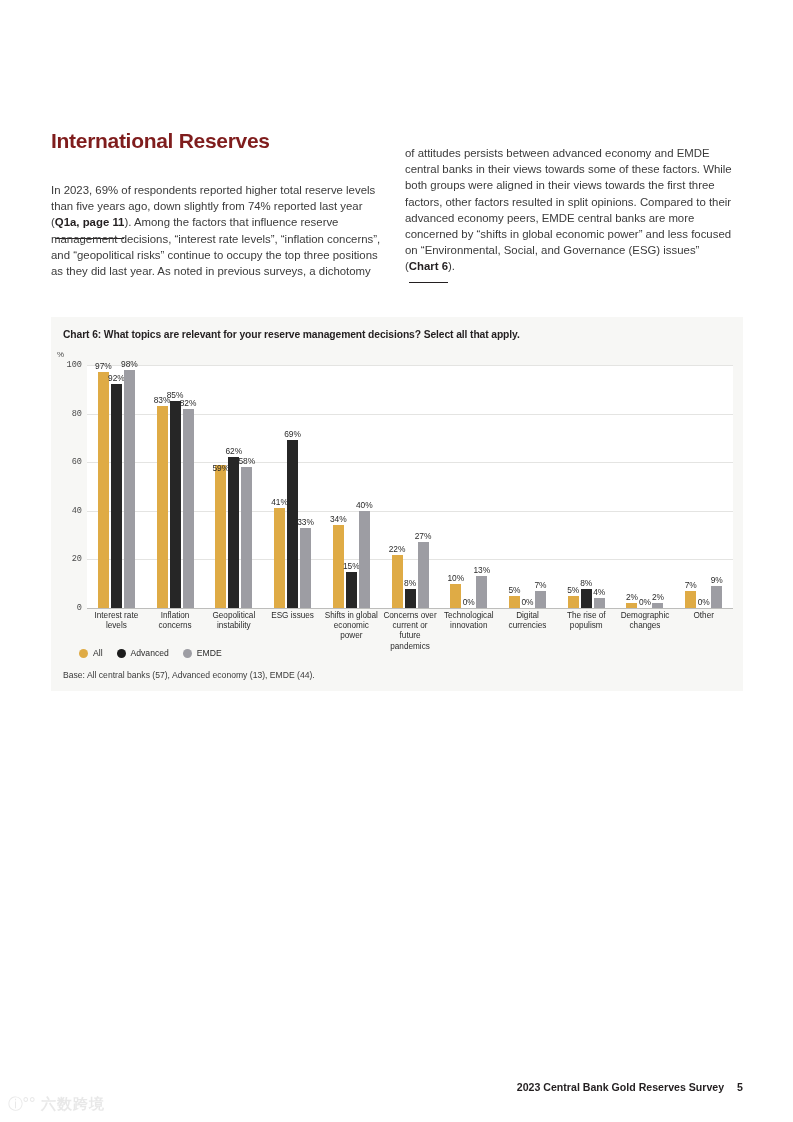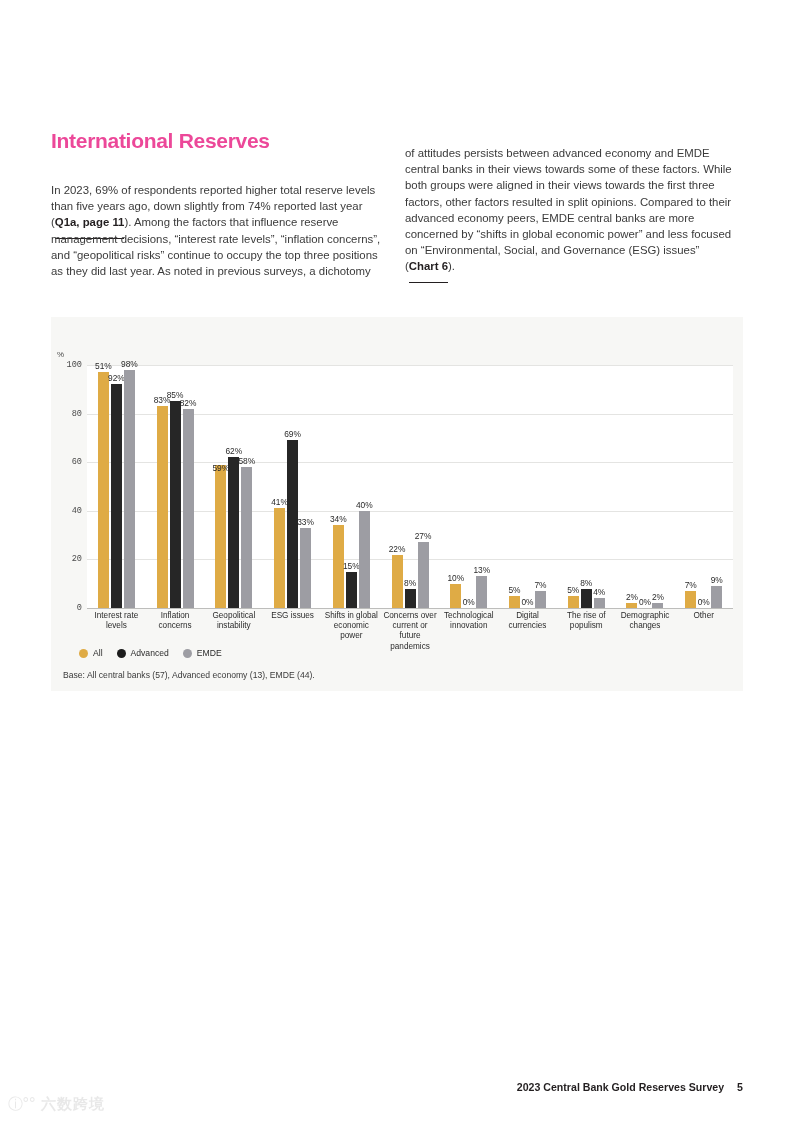--- a/index.html
+++ b/index.html
@@ -17,21 +17,21 @@
   }
 
   
   .page-title {
     position: absolute;
     left: 51px;
     top: 129px;
     font-size: 21px;
     font-weight: bold;
     letter-spacing: -0.3px;
-    color: #ec4899;
+    color: #7f1d1d;
   }
   .col {
     position: absolute;
     top: 170px;
     font-size: 11.4px;
     line-height: 16.2px;
     color: #3a3a3a;
     text-align: left;
     margin-top: 12px;
   }
@@ -241,20 +241,21 @@
 </div>
 
 <div class="col col-right">
   <p>
     <span>of attitudes persists between advanced economy and EMDE central banks in their views towards some of these factors. While both groups were aligned in their views towards the first three factors, other factors resulted in split opinions. Compared to their advanced economy peers, EMDE central banks are more concerned by “shifts in global economic power” and less focused on “Environmental, Social, and Governance (ESG) issues” (</span><span class="lnk">Chart 6</span><span>).</span>
   </p>
 </div>
 
 <div class="chart-panel">
 
+  <div class="chart-title">Chart 6: What topics are relevant for your reserve management decisions? Select all that apply.</div>
 
   <div class="pct-sign">%</div>
 
   <div class="plot" id="plot">
       <div class="gridline" style="top: 0px;">
         <span class="ytick">100</span>
       </div>
       <div class="gridline" style="top: 48.6px;">
         <span class="ytick">80</span>
       </div>
@@ -268,21 +269,21 @@
         <span class="ytick">20</span>
       </div>
       <div class="gridline" style="top: 243px; background: rgb(189, 189, 187);">
         <span class="ytick">0</span>
       </div>
     </div>
 
   <div class="groups" id="groups">
       <div class="group">
         <div class="bar-wrap">
-          <span class="bar-lbl" style="bottom: 236.71px;">51%</span>
+          <span class="bar-lbl" style="bottom: 236.71px;">97%</span>
           <div class="bar all" style="height: 235.71px;"></div>
         </div>
         <div class="bar-wrap">
           <span class="bar-lbl" style="bottom: 224.56px;">92%</span>
           <div class="bar advanced" style="height: 223.56px;"></div>
         </div>
         <div class="bar-wrap">
           <span class="bar-lbl" style="bottom: 239.14px;">98%</span>
           <div class="bar emde" style="height: 238.14px;"></div>
         </div>

